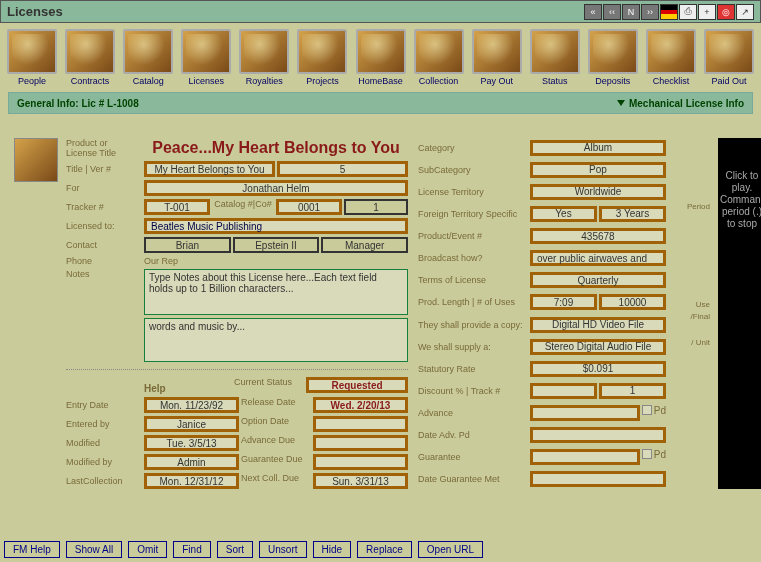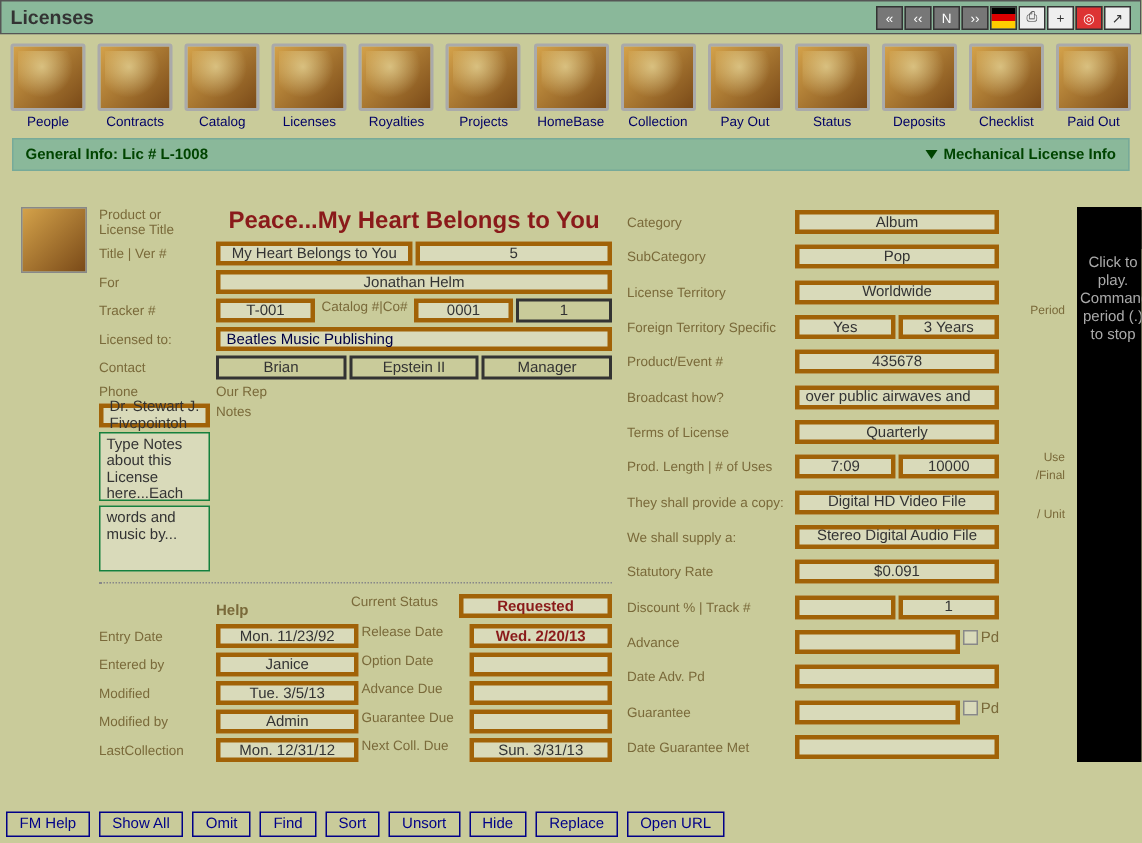--- a/index.html
+++ b/index.html
@@ -155,21 +155,20 @@
       <div class="lbl">Contact</div>
       <div class="row">
         <div class="fld box" style="width:70px">Brian</div>
         <div class="fld box">Epstein II</div>
         <div class="fld box" style="width:62px">Manager</div>
       </div>
 
       <div class="lbl">Phone</div>
 
       <div class="lbl">Our Rep</div>
-      <div class="fld">Dr. Stewart J. Fivepointoh</div>
 
       <div class="lbl" style="align-self:flex-start">Notes</div>
       <div class="notes">Type Notes about this License here...Each text field holds up to 1 Billion characters...</div>
 
       <div></div>
       <div>
         <div class="notes" style="height:44px">words and music by...</div>
       </div>
 
       <div class="sep"></div>

